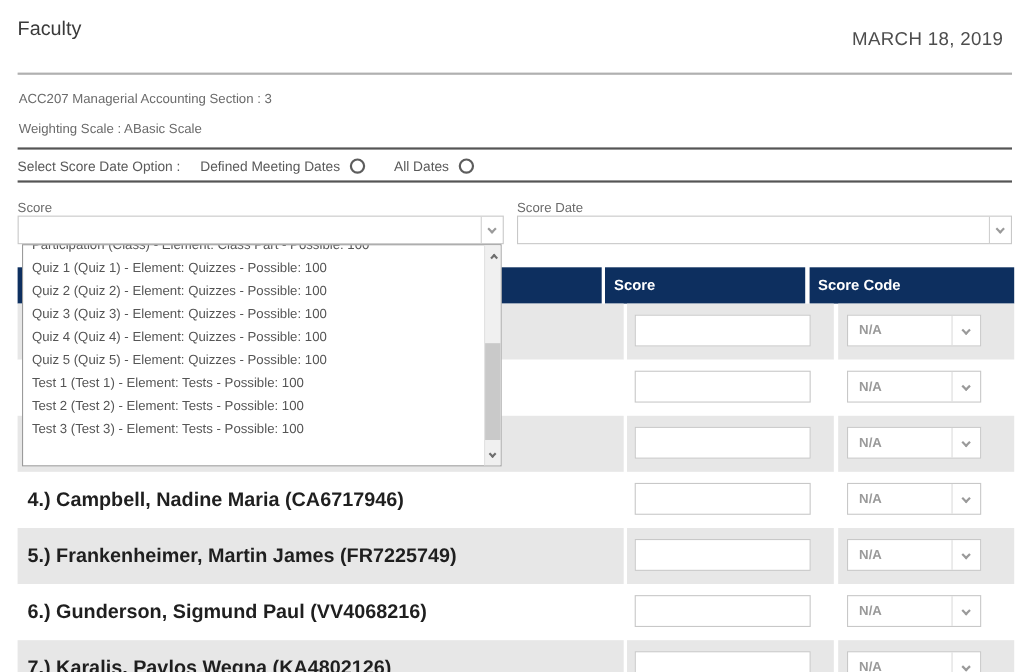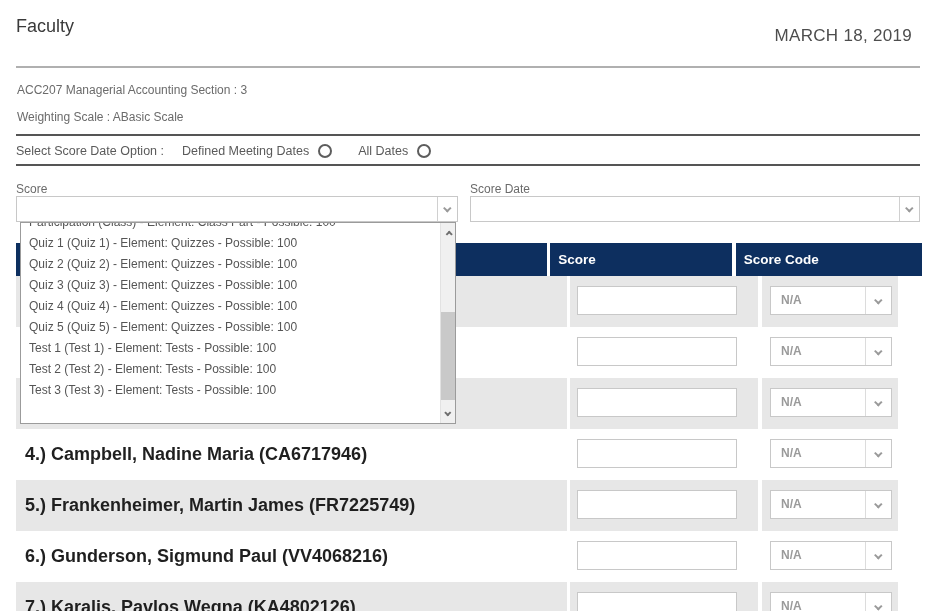--- a/index.html
+++ b/index.html
@@ -32,21 +32,21 @@
   .thead { display:flex; height:33px; }
   .tcell-name { width:551px; margin-right:3px; }
   .tcell-score { width:188px; margin-right:4px; }
   .tcell-code { width:193px; }
   .thead > div { background:var(--navy); color:#fff; font-weight:bold; font-size:13.5px; line-height:33px; padding-left:8px; white-space:nowrap; }
   .trow { display:flex; height:51px; }
   .trow:nth-child(odd) > div { background:var(--rowalt); }
   .trow > div { background:#fff; }
   .cell-name { width:551px; margin-right:3px; font-weight:bold; font-size:18px; color:#1f1f1f; line-height:51px; padding-left:9px; white-space:nowrap; overflow:hidden; }
   .cell-score { width:188px; margin-right:4px; }
-  .cell-code { width:136px; }
+  .cell-code { width:160px; }
   .score-input { display:block; margin:10px 0 0 7px; width:160px; height:29px; border:1px solid #c8c8c8; background:#fff; font-size:13px; padding:0 6px; color:#333; outline:none; }
   .na-select { margin:10px 0 0 8px; width:122px; height:29px; border:1px solid #c8c8c8; background:#fff; display:flex; }
   .na-select .na-text { flex:1; font-size:12px; font-weight:bold; color:#9a9a9a; line-height:27px; padding-left:10px; }
   .na-select .na-chev { width:26px; border-left:1px solid #dcdcdc; display:flex; align-items:center; justify-content:center; }
   
   .dd-list { position:absolute; left:20px; top:222px; width:436px; height:202px; background:#fff; border:1px solid #9b9b9b; z-index:20; display:flex; }
   .dd-viewport { flex:1; overflow:hidden; position:relative; }
   .dd-items { margin-top:-11px; }
   .dd-item { height:21px; line-height:21px; font-size:12px; color:#555; padding-left:8px; white-space:nowrap; overflow:hidden; cursor:default; }
   .dd-item.highlighted { background:var(--hl); color:#94957c; }

